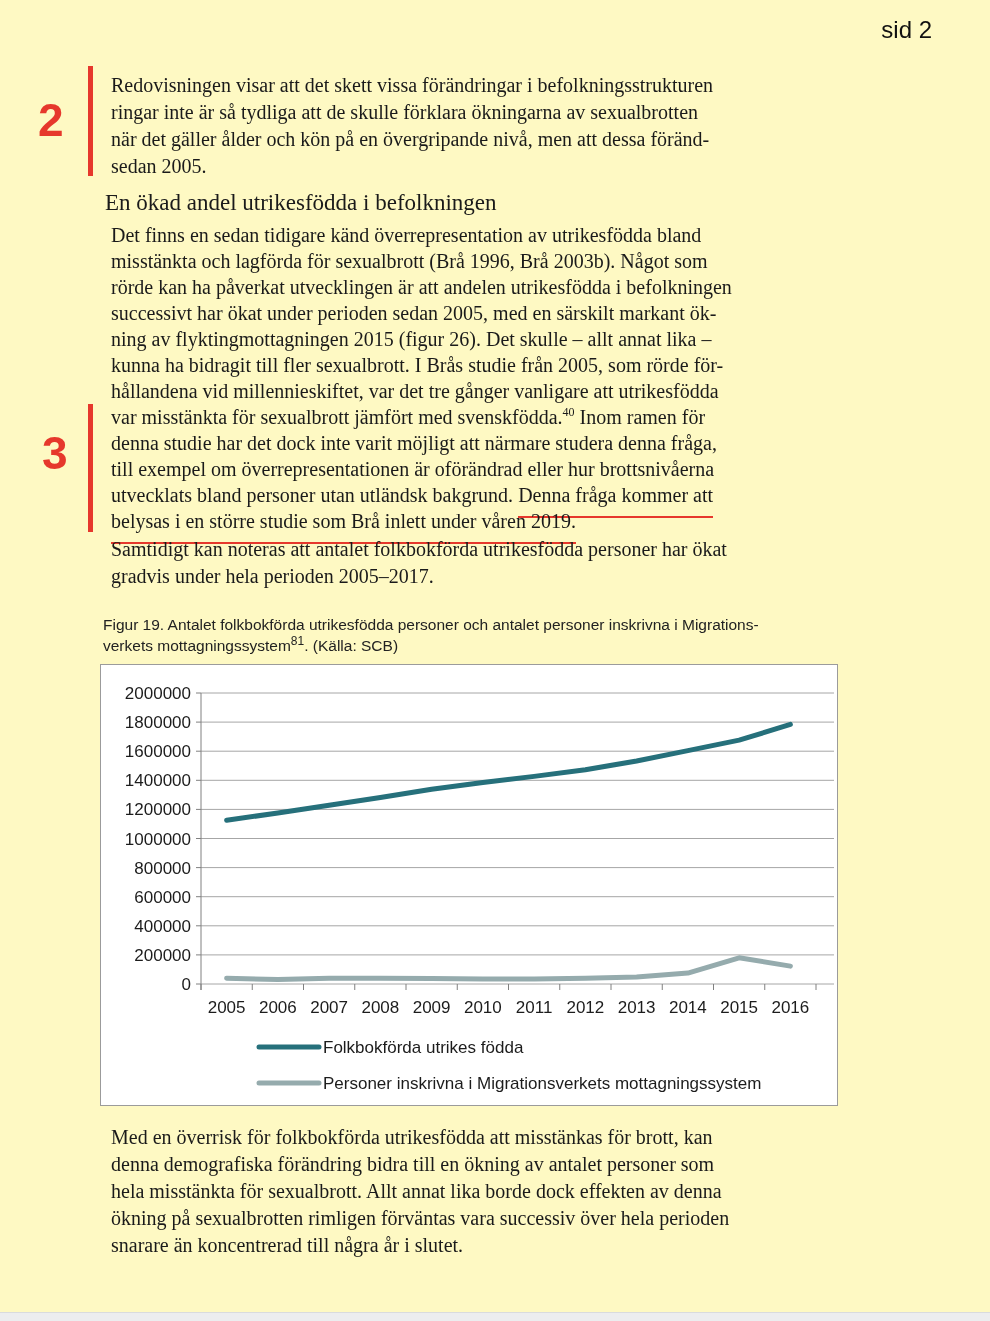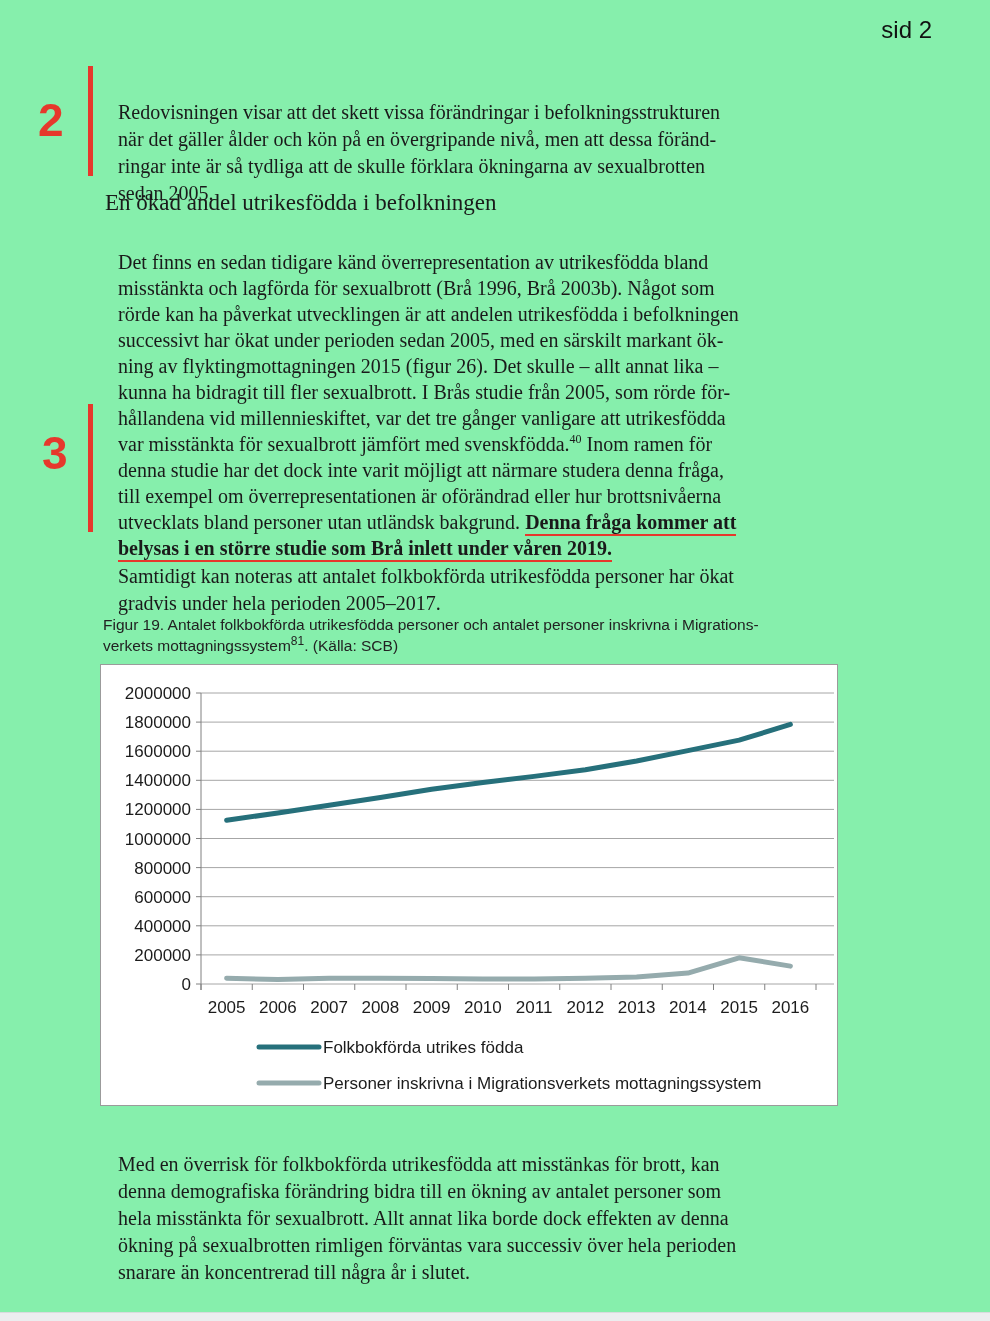--- a/index.html
+++ b/index.html
@@ -1,35 +1,35 @@
 <!DOCTYPE html>
 <html style="--accent-red: #e6382c;"><head>
 <meta charset="utf-8">
 <style>
   :root{
     --accent-red:#e6382c;
     --text:#1a1a1a;
   }
   html,body{margin:0;padding:0;background:#ffffff;}
   .page{
-    position:relative;width:990px;height:1321px;background:#86efac;overflow:hidden;
+    position:relative;width:990px;height:1321px;background:#fef9c3;overflow:hidden;
     font-family:"Liberation Serif",serif;color:var(--text);
   }
   .sans{font-family:"Liberation Sans",sans-serif;}
   .page-label{position:absolute;top:16px;right:58px;font-size:24px;color:#111;}
   .marker-num{
     position:absolute;font-family:"Liberation Sans",sans-serif;font-weight:bold;
     font-size:46px;color:var(--accent-red);line-height:1;
   }
   .marker-bar{position:absolute;width:5px;background:var(--accent-red);}
-  .body-block{position:absolute;left:118px;font-size:20px;line-height:26px;white-space:nowrap;margin-top:27px;}
+  .body-block{position:absolute;left:111px;font-size:20px;line-height:26px;white-space:nowrap;}
   .body-block.lh27{line-height:27px;}
   .heading{position:absolute;left:105px;font-size:23px;font-weight:normal;white-space:nowrap;}
   sup.fn{font-size:12px;vertical-align:super;line-height:0;}
-  .u-red{border-bottom:2px solid var(--accent-red);padding-bottom:1px;font-weight:bold;}
+  .u-red{border-bottom:2px solid var(--accent-red);padding-bottom:10px;}
   .caption{position:absolute;left:103px;font-family:"Liberation Sans",sans-serif;
     font-size:15.5px;line-height:21px;color:#222;white-space:nowrap;}
   .chart-box{
     position:absolute;left:100px;top:664px;width:736px;height:440px;
     border:1px solid #9b9b9b;background:#fff;
   }
   .chart-box svg{display:block;}
   .chart-box svg text{font-family:"Liberation Sans",sans-serif;font-size:17px;fill:#1c1c1c;}
   .footer-bar{position:absolute;left:0;bottom:0;width:100%;height:8px;
     background:#ecedef;border-top:1px solid #d9dbde;}
@@ -39,22 +39,22 @@
 
 <div class="page">
 
   <div class="page-label sans">sid 2</div>
 
   <div class="marker-num" style="left:38px;top:97px;">2</div>
   <div class="marker-bar" style="left:88px;top:66px;height:110px;"></div>
 
   <div class="body-block lh27" style="top:72px;">
     <div>Redovisningen visar att det skett vissa förändringar i befolkningsstrukturen</div>
+    <div>ringar inte är så tydliga att de skulle förklara ökningarna av sexualbrotten</div>
     <div>när det gäller ålder och kön på en övergripande nivå, men att dessa föränd-</div>
-    <div>ringar inte är så tydliga att de skulle förklara ökningarna av sexualbrotten</div>
     <div>sedan 2005.</div>
   </div>
 
   <div class="heading" style="top:190px;">En ökad andel utrikesfödda i befolkningen</div>
 
   <div class="marker-num" style="left:42px;top:430px;">3</div>
   <div class="marker-bar" style="left:88px;top:404px;height:128px;"></div>
 
   <div class="body-block" style="top:222px;">
     <div>Det finns en sedan tidigare känd överrepresentation av utrikesfödda bland</div>

